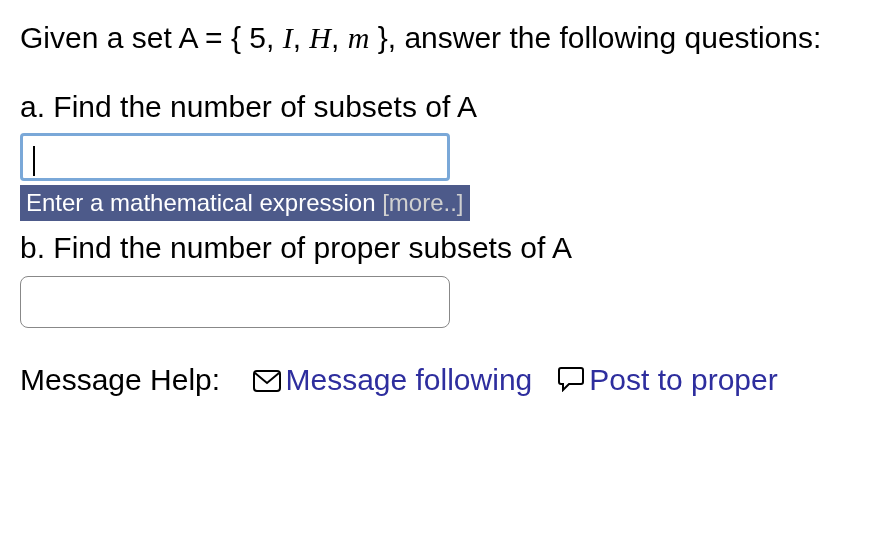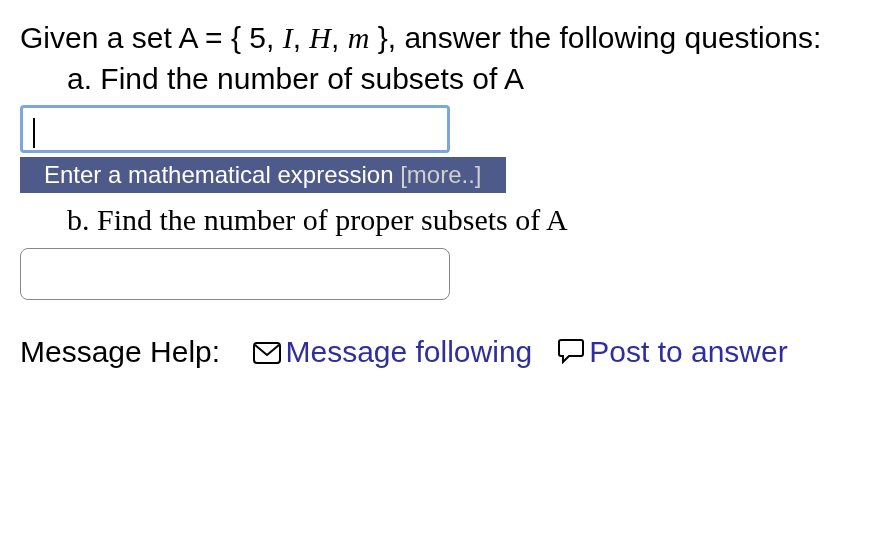--- a/index.html
+++ b/index.html
@@ -12,24 +12,24 @@
     width: 890px;
     height: 553px;
     background: #fff;
     line-height: 1.35;
   }
   .math-var {
     font-family: 'Cambria Math', 'Times New Roman', serif;
     font-style: italic;
   }
   .prompt {
+    margin-bottom: 28px;
   }
   .part-label {
     margin-bottom: 6px;
-    margin-left: 47px;
   }
   .input-a {
     width: 430px;
     height: 48px;
     border: 3px solid #7aa8d8;
     border-radius: 4px;
     background: #fff;
     padding: 4px 10px;
     font-size: 28px;
     display: block;
@@ -38,31 +38,30 @@
     display: inline-block;
     width: 2px;
     height: 30px;
     background: #000;
     vertical-align: middle;
   }
   .hint-bar {
     display: inline-block;
     background: #4d5a8a;
     color: #fff;
-    padding: 2px 24px;
+    padding: 2px 6px;
     font-size: 24px;
     margin-top: 2px;
   }
   .hint-bar .more {
     color: #d0d0d0;
     cursor: pointer;
   }
   .part-b {
     margin-top: 6px;
-    font-family: Liberation Serif, serif;
   }
   .input-b {
     width: 430px;
     height: 52px;
     border: 1px solid #888;
     border-radius: 8px;
     background: #fff;
     display: block;
     margin-top: 8px;
     padding: 4px 10px;
@@ -111,14 +110,14 @@
     <svg width="28" height="22" viewBox="0 0 28 22">
         <rect x="1" y="1" width="26" height="20" rx="3" fill="none" stroke="#000" stroke-width="2"></rect>
         <polyline points="2,3 14,13 26,3" fill="none" stroke="#000" stroke-width="2"></polyline>
       </svg>
   </span><span class="help-link">Message following</span>
   &nbsp;
   <span class="icon">
     <svg width="28" height="26" viewBox="0 0 28 26">
         <path d="M4 2 H24 A2 2 0 0 1 26 4 V16 A2 2 0 0 1 24 18 H12 L6 24 V18 H4 A2 2 0 0 1 2 16 V4 A2 2 0 0 1 4 2 Z" fill="none" stroke="#000" stroke-width="2"></path>
       </svg>
-  </span><span class="help-link">Post to answer</span>
+  </span><span class="help-link">Post to proper</span>
 </div>
 
 </body></html>

